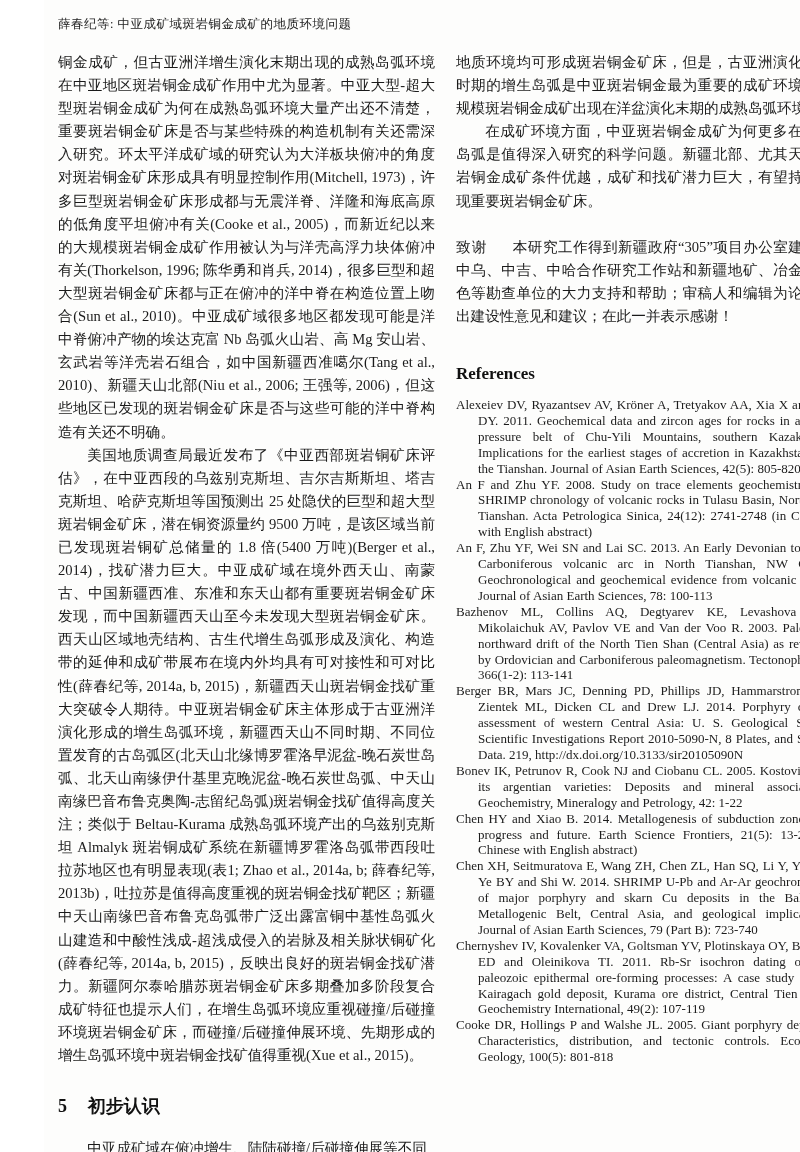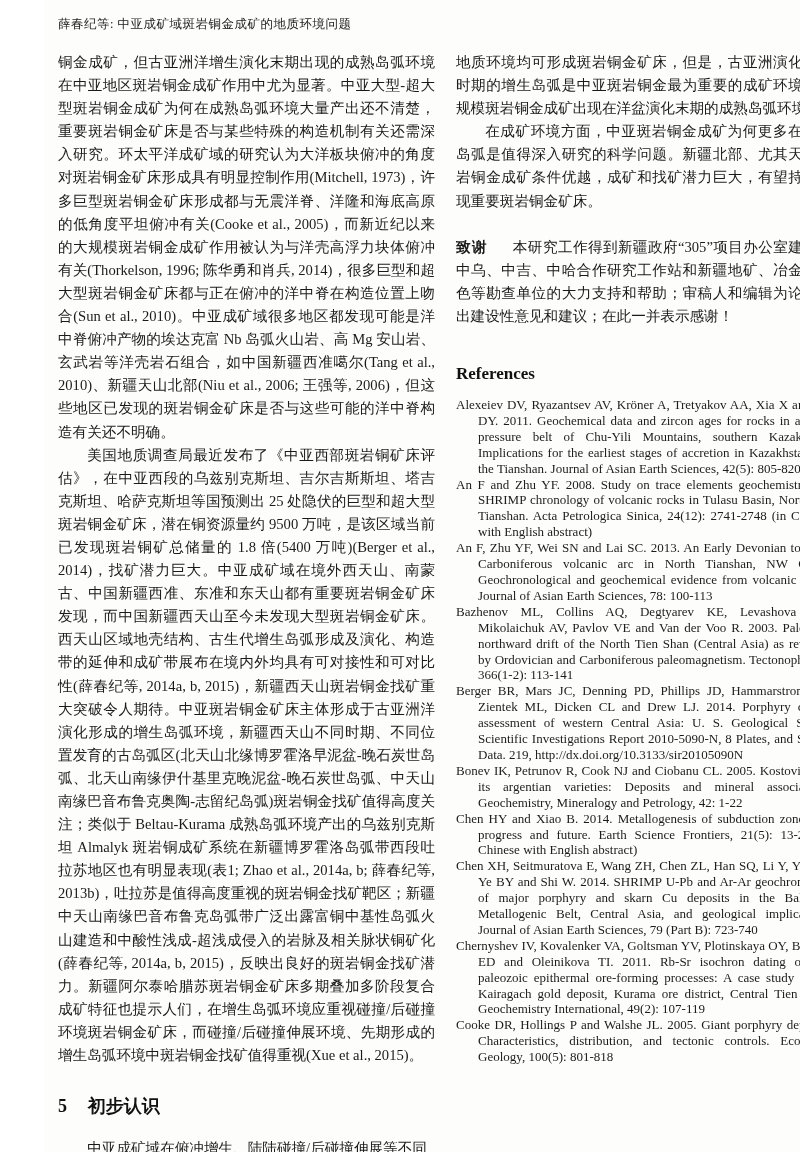--- a/index.html
+++ b/index.html
@@ -53,21 +53,21 @@
   
   .sec-heading {
     font-size: 18px;
     font-weight: bold;
     margin: 27px 0 19px 0;
     color: #111;
   }
   .sec-num { margin-right: 1.15em; }
   
   .ack { margin-top: 23px; }
-  .ack-label { font-weight: bold; letter-spacing: 1px; margin-right: 1.7em; }
+  .ack-label { font-weight: normal; letter-spacing: 1px; margin-right: 1.7em; }
   
   .refs-heading {
     font-size: 17px;
     font-weight: bold;
     margin: 36px 0 13px 0;
     color: #111;
   }
   .ref {
     font-size: 13px;
     line-height: 15.9px;

